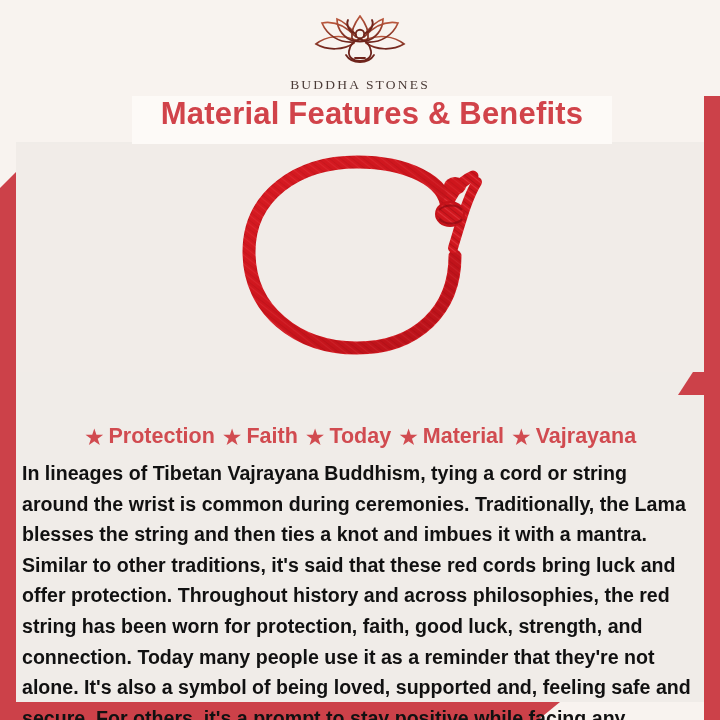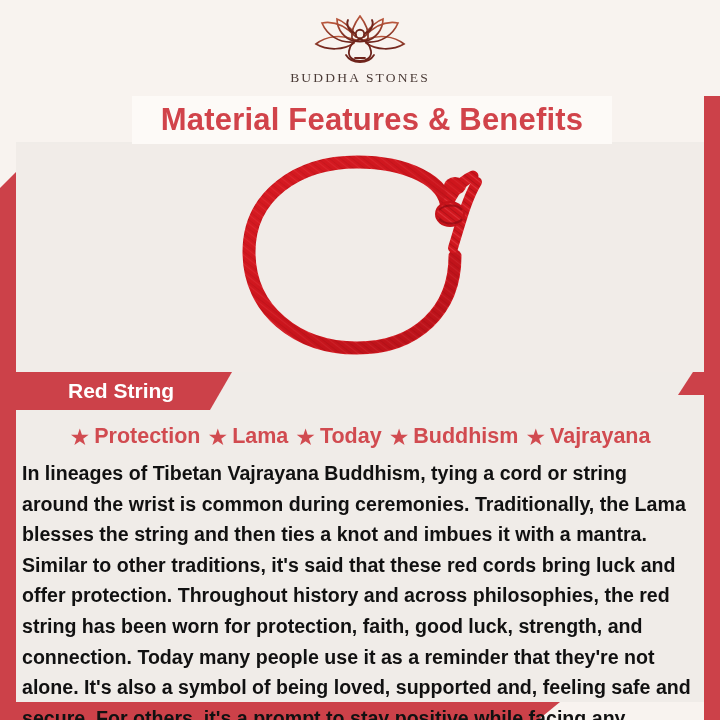--- a/index.html
+++ b/index.html
@@ -87,38 +87,37 @@
     justify-content: flex-start;
     padding-top: 12px;
     box-sizing: border-box;
   }
   .logo-mark {
     width: 108px;
     height: 56px;
     display: block;
   }
   .logo-word {
-    margin-top: 2px;
+    margin-top: 9px;
     font-family: "Liberation Serif", serif;
     font-size: 13.5px;
     letter-spacing: 2.2px;
     color: #4a3a36;
     font-weight: 400;
   }
 
   
   .title-banner {
     position: absolute;
     left: 132px;
     top: 96px;
     width: 480px;
     height: 48px;
     background: #fdfaf7;
     display: flex;
-    align-items: center;
     justify-content: center;
   }
   .title-text {
     font-size: 31px;
     font-weight: bold;
     color: #d1434a;
     letter-spacing: 0.2px;
     white-space: nowrap;
     font-family: "Liberation Sans", sans-serif;
   }
@@ -300,44 +299,39 @@
           <ellipse cx="219" cy="62" rx="13" ry="11" fill="url(#braid)"></ellipse>
           <path d="M208 58 C214 52 226 52 231 58" fill="none" stroke="#8e0c12" stroke-width="2" opacity="0.7"></path>
           <path d="M208 67 C214 73 226 73 231 67" fill="none" stroke="#8e0c12" stroke-width="2" opacity="0.7"></path>
           <ellipse cx="224" cy="34" rx="11" ry="9" fill="url(#braid)"></ellipse>
           <ellipse cx="224" cy="34" rx="9" ry="7" fill="#cf161d" opacity="0.6"></ellipse>
         </g>
       </svg>
     </span>
   </div>
 
-  <div class="tag-row">
-    <div class="tag">
-      <span class="tag-label">Red String</span>
-    </div>
+
+  <div class="keywords">
+    <span class="kw">
+      <span class="kw-star">★</span>
+      <span class="kw-label">Protection</span>
+    </span>
+    <span class="kw">
+      <span class="kw-star">★</span>
+      <span class="kw-label">Faith</span>
+    </span>
+    <span class="kw">
+      <span class="kw-star">★</span>
+      <span class="kw-label">Today</span>
+    </span>
+    <span class="kw">
+      <span class="kw-star">★</span>
+      <span class="kw-label">Material</span>
+    </span>
+    <span class="kw">
+      <span class="kw-star">★</span>
+      <span class="kw-label">Vajrayana</span>
+    </span>
   </div>
 
-  <div class="keywords">
-    <span class="kw">
-      <span class="kw-star">★</span>
-      <span class="kw-label">Protection</span>
-    </span>
-    <span class="kw">
-      <span class="kw-star">★</span>
-      <span class="kw-label">Lama</span>
-    </span>
-    <span class="kw">
-      <span class="kw-star">★</span>
-      <span class="kw-label">Today</span>
-    </span>
-    <span class="kw">
-      <span class="kw-star">★</span>
-      <span class="kw-label">Buddhism</span>
-    </span>
-    <span class="kw">
-      <span class="kw-star">★</span>
-      <span class="kw-label">Vajrayana</span>
-    </span>
-  </div>
-
   <div class="body-copy">In lineages of Tibetan Vajrayana Buddhism, tying a cord or string around the wrist is common during ceremonies. Traditionally, the Lama blesses the string and then ties a knot and imbues it with a mantra. Similar to other traditions, it's said that these red cords bring luck and offer protection. Throughout history and across philosophies, the red string has been worn for protection, faith, good luck, strength, and connection. Today many people use it as a reminder that they're not alone. It's also a symbol of being loved, supported and, feeling safe and secure. For others, it's a prompt to stay positive while facing any adversity.</div>
 
 </div>
 
 </body></html>

